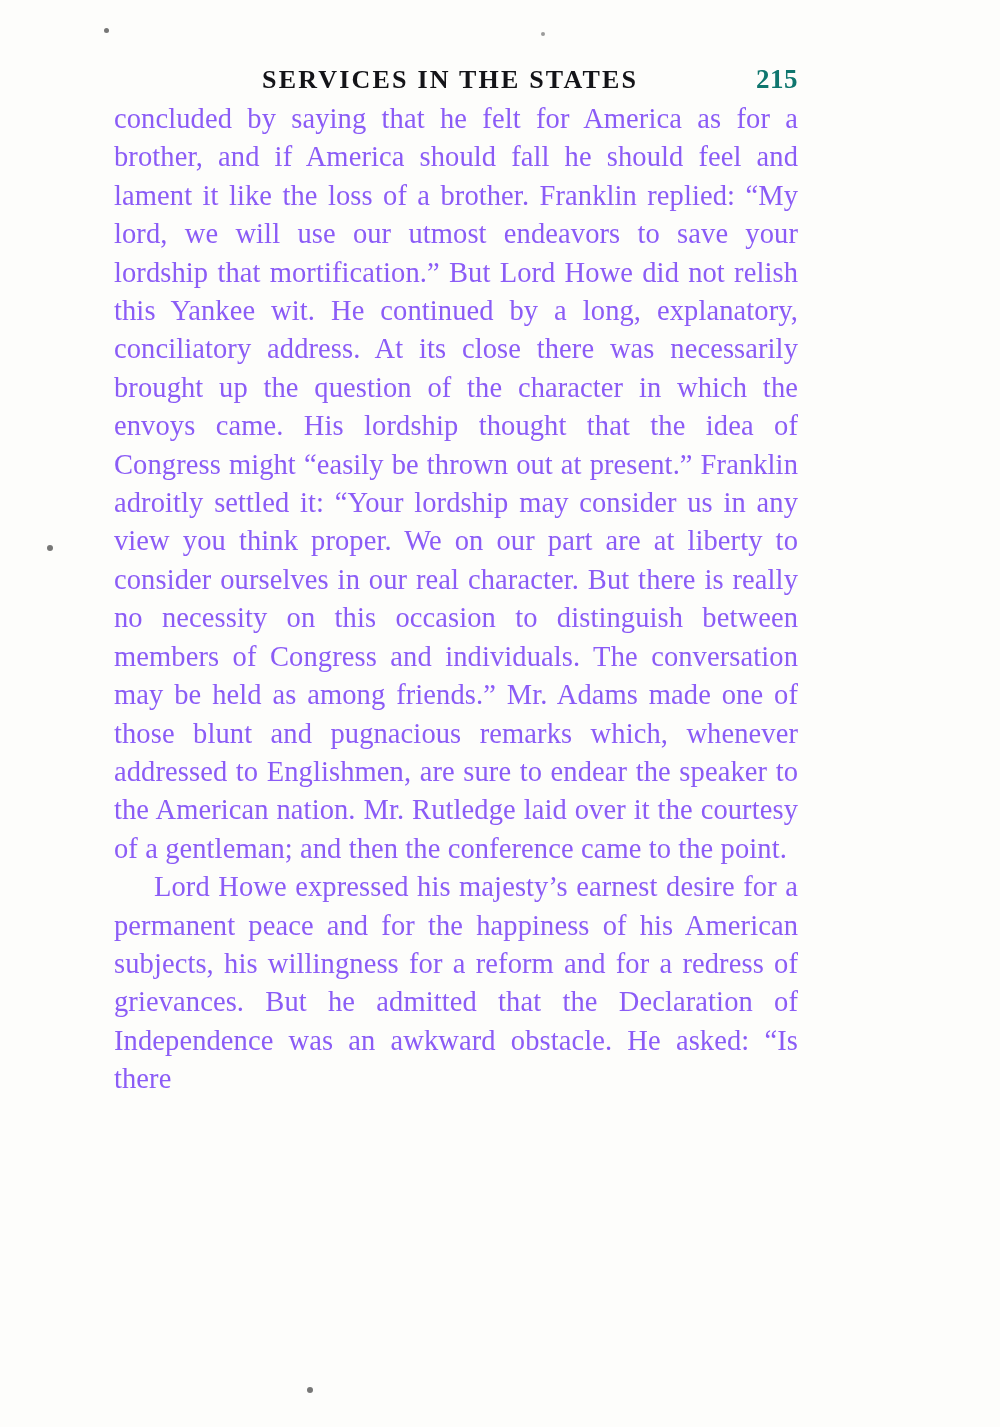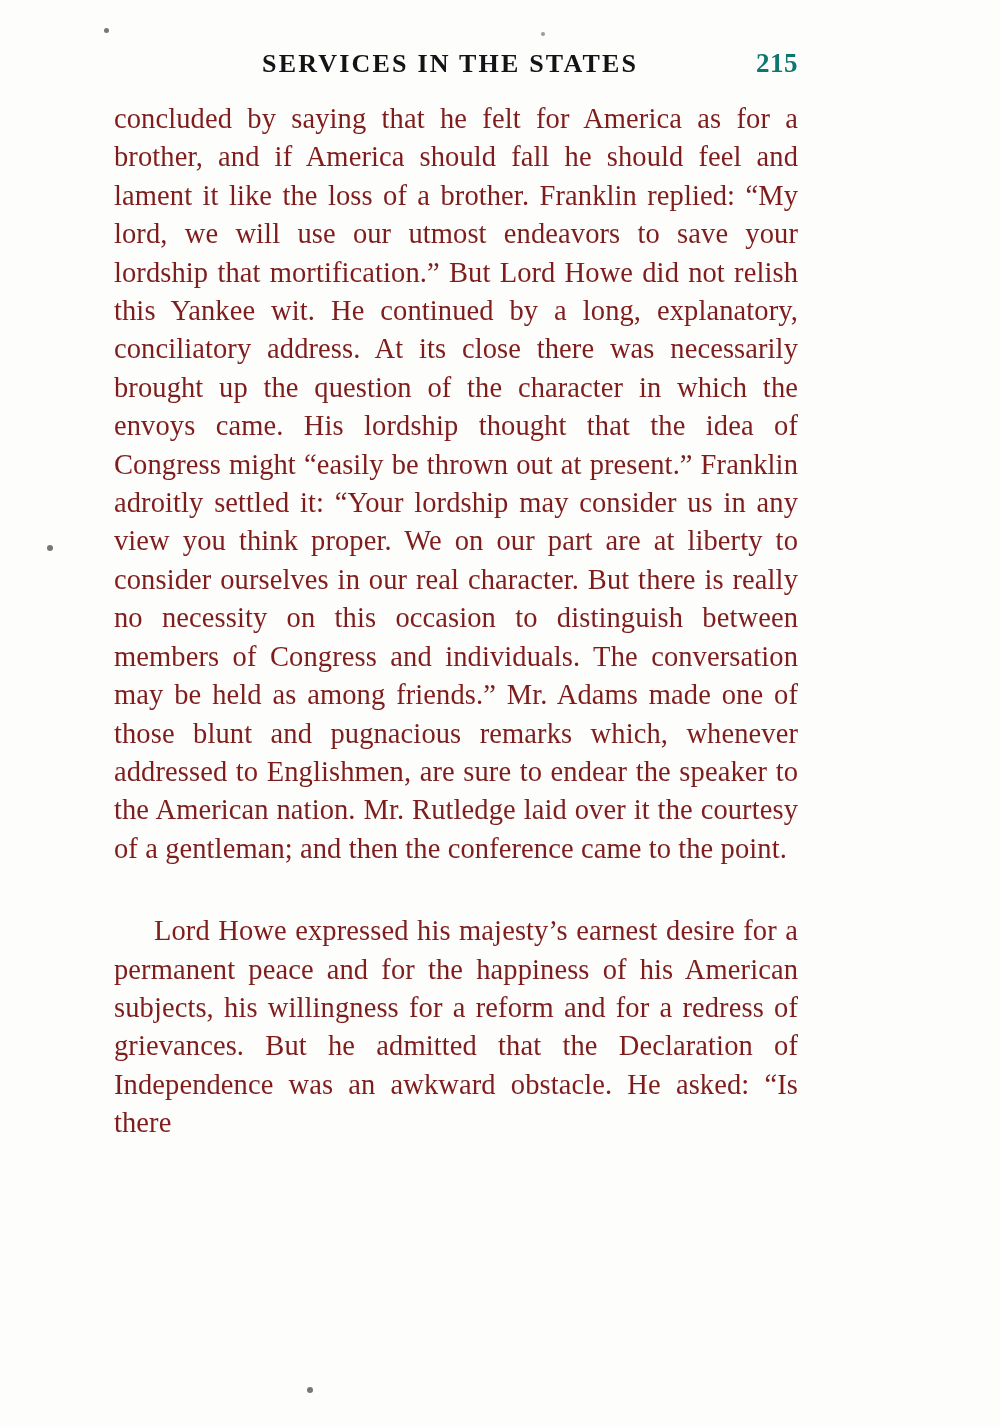--- a/index.html
+++ b/index.html
@@ -50,21 +50,21 @@
   }
   .mark-bottom {
     left: 307px;
     top: 1387px;
     width: 6px;
     height: 6px;
   }
 
   .header {
     position: absolute;
-    top: 48px;
+    top: 64px;
     left: 114px;
     width: 684px;
     display: flex;
     align-items: baseline;
     justify-content: space-between;
     gap: 24px;
   }
   .running-head {
     font-size: 26px;
     letter-spacing: 2.2px;
@@ -85,26 +85,25 @@
     top: 100px;
     left: 114px;
     width: 684px;
   }
   .para {
     font-size: 28.5px;
     line-height: 38.4px;
     text-align: justify;
     text-justify: inter-word;
     margin: 0;
-    color: #7f1d1d;
+    color: #8b5cf6;
     letter-spacing: 0.1px;
   }
   .para + .para {
     text-indent: 40px;
-    margin-top: 44px;
   }
   .para-first {
     text-indent: 0;
   }
 </style>
 </head>
 <body>
 
 <div class="page">
 

